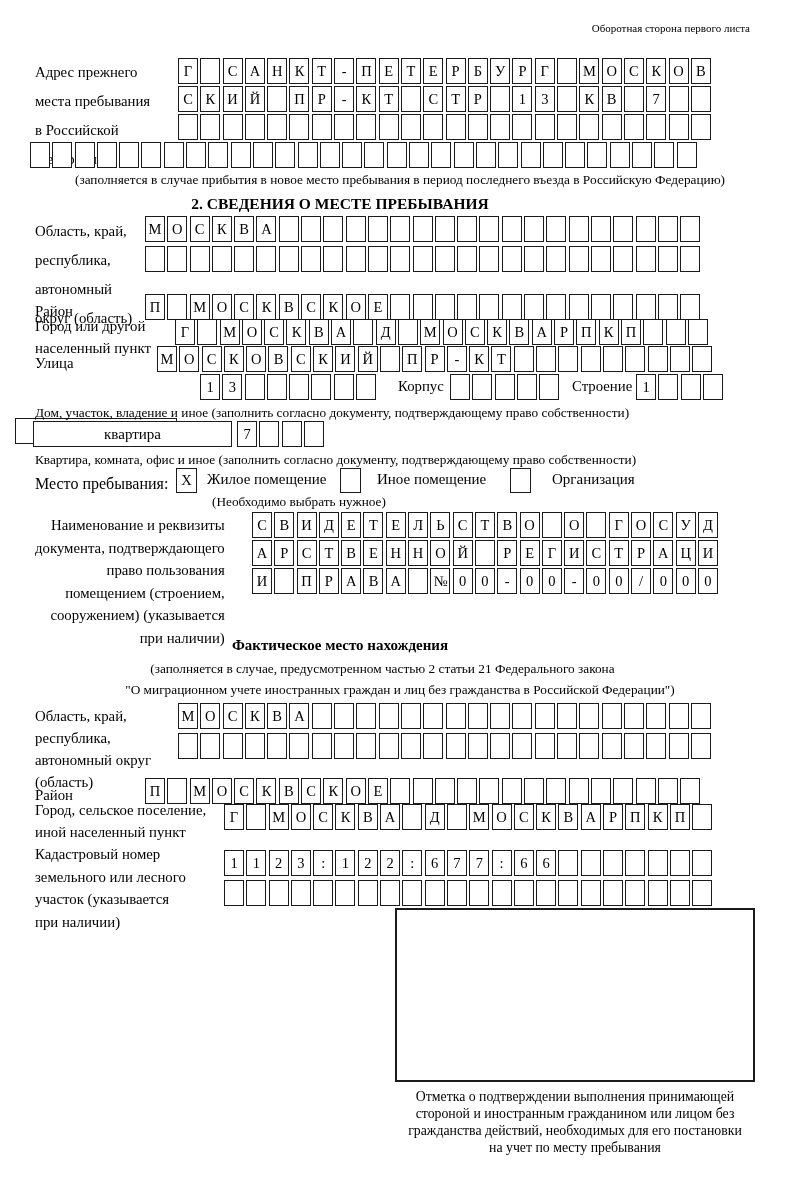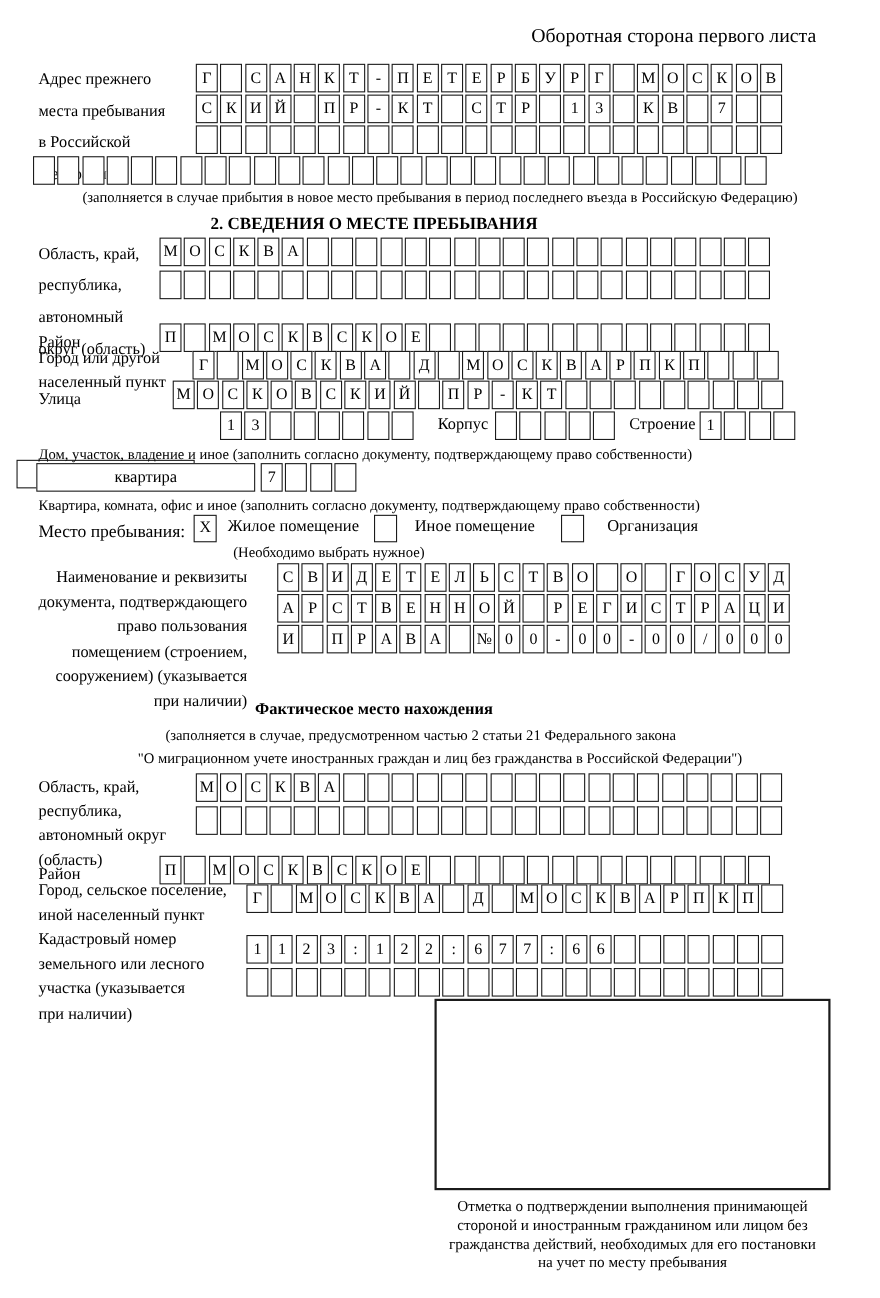--- a/index.html
+++ b/index.html
@@ -15,21 +15,21 @@
             background:#fff;box-sizing:content-box;}
   .widebox{position:absolute;height:24px;border:1.7px solid #1b1b1b;display:flex;
            align-items:center;justify-content:center;font-size:15px;background:#fff;}
   .checkbox{position:absolute;width:19px;height:23px;border:1.7px solid #1b1b1b;display:flex;
             align-items:center;justify-content:center;font-size:14.5px;background:#fff;}
   .stampbox{position:absolute;border:2px solid #1b1b1b;background:#fff;}
 </style>
 </head>
 <body>
 
-<div class="abs" style="top:22px;right:58px;font-size:18px;text-align:center;">Оборотная сторона первого листа</div>
+<div class="abs" style="top:22px;right:50px;font-size:11px;text-align:center;">Оборотная сторона первого листа</div>
 
 <div class="label" style="left:35px;top:58px;">Адрес прежнего
 места пребывания
 в Российской
 Федерации</div>
 <div class="boxrow" style="left:178px;top:58px;">
     <span class="char-box">Г</span>
     <span class="char-box"></span>
     <span class="char-box">С</span>
     <span class="char-box">А</span>
@@ -522,21 +522,21 @@
     <span class="char-box">А</span>
     <span class="char-box">Р</span>
     <span class="char-box">П</span>
     <span class="char-box">К</span>
     <span class="char-box">П</span>
     <span class="char-box"></span>
   </div>
 
 <div class="label" style="left:35px;top:843px;line-height:22.5px;">Кадастровый номер
 земельного или лесного
-участка (указывается
+участок (указывается
 при наличии)</div>
 <div class="boxrow" style="left:224px;top:850px;">
     <span class="char-box">1</span>
     <span class="char-box">1</span>
     <span class="char-box">2</span>
     <span class="char-box">3</span>
     <span class="char-box">:</span>
     <span class="char-box">1</span>
     <span class="char-box">2</span>
     <span class="char-box">2</span>

